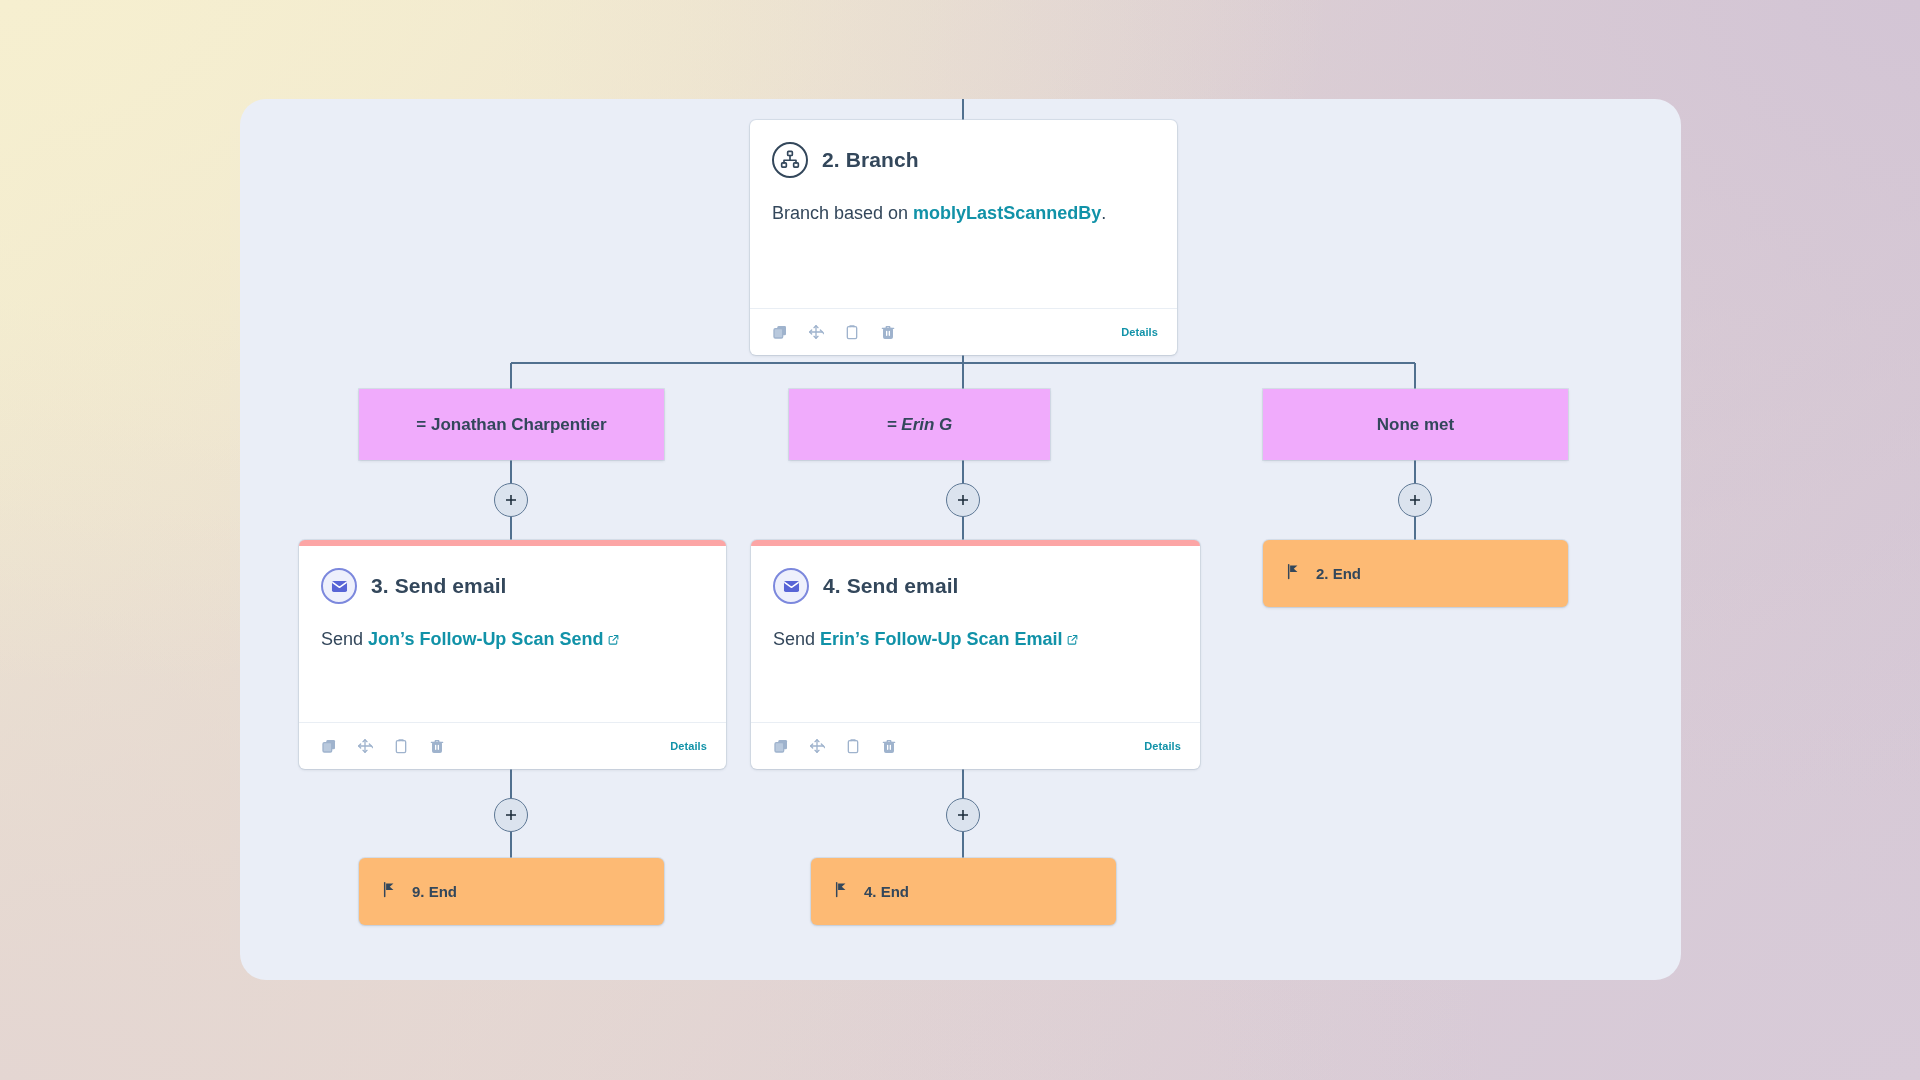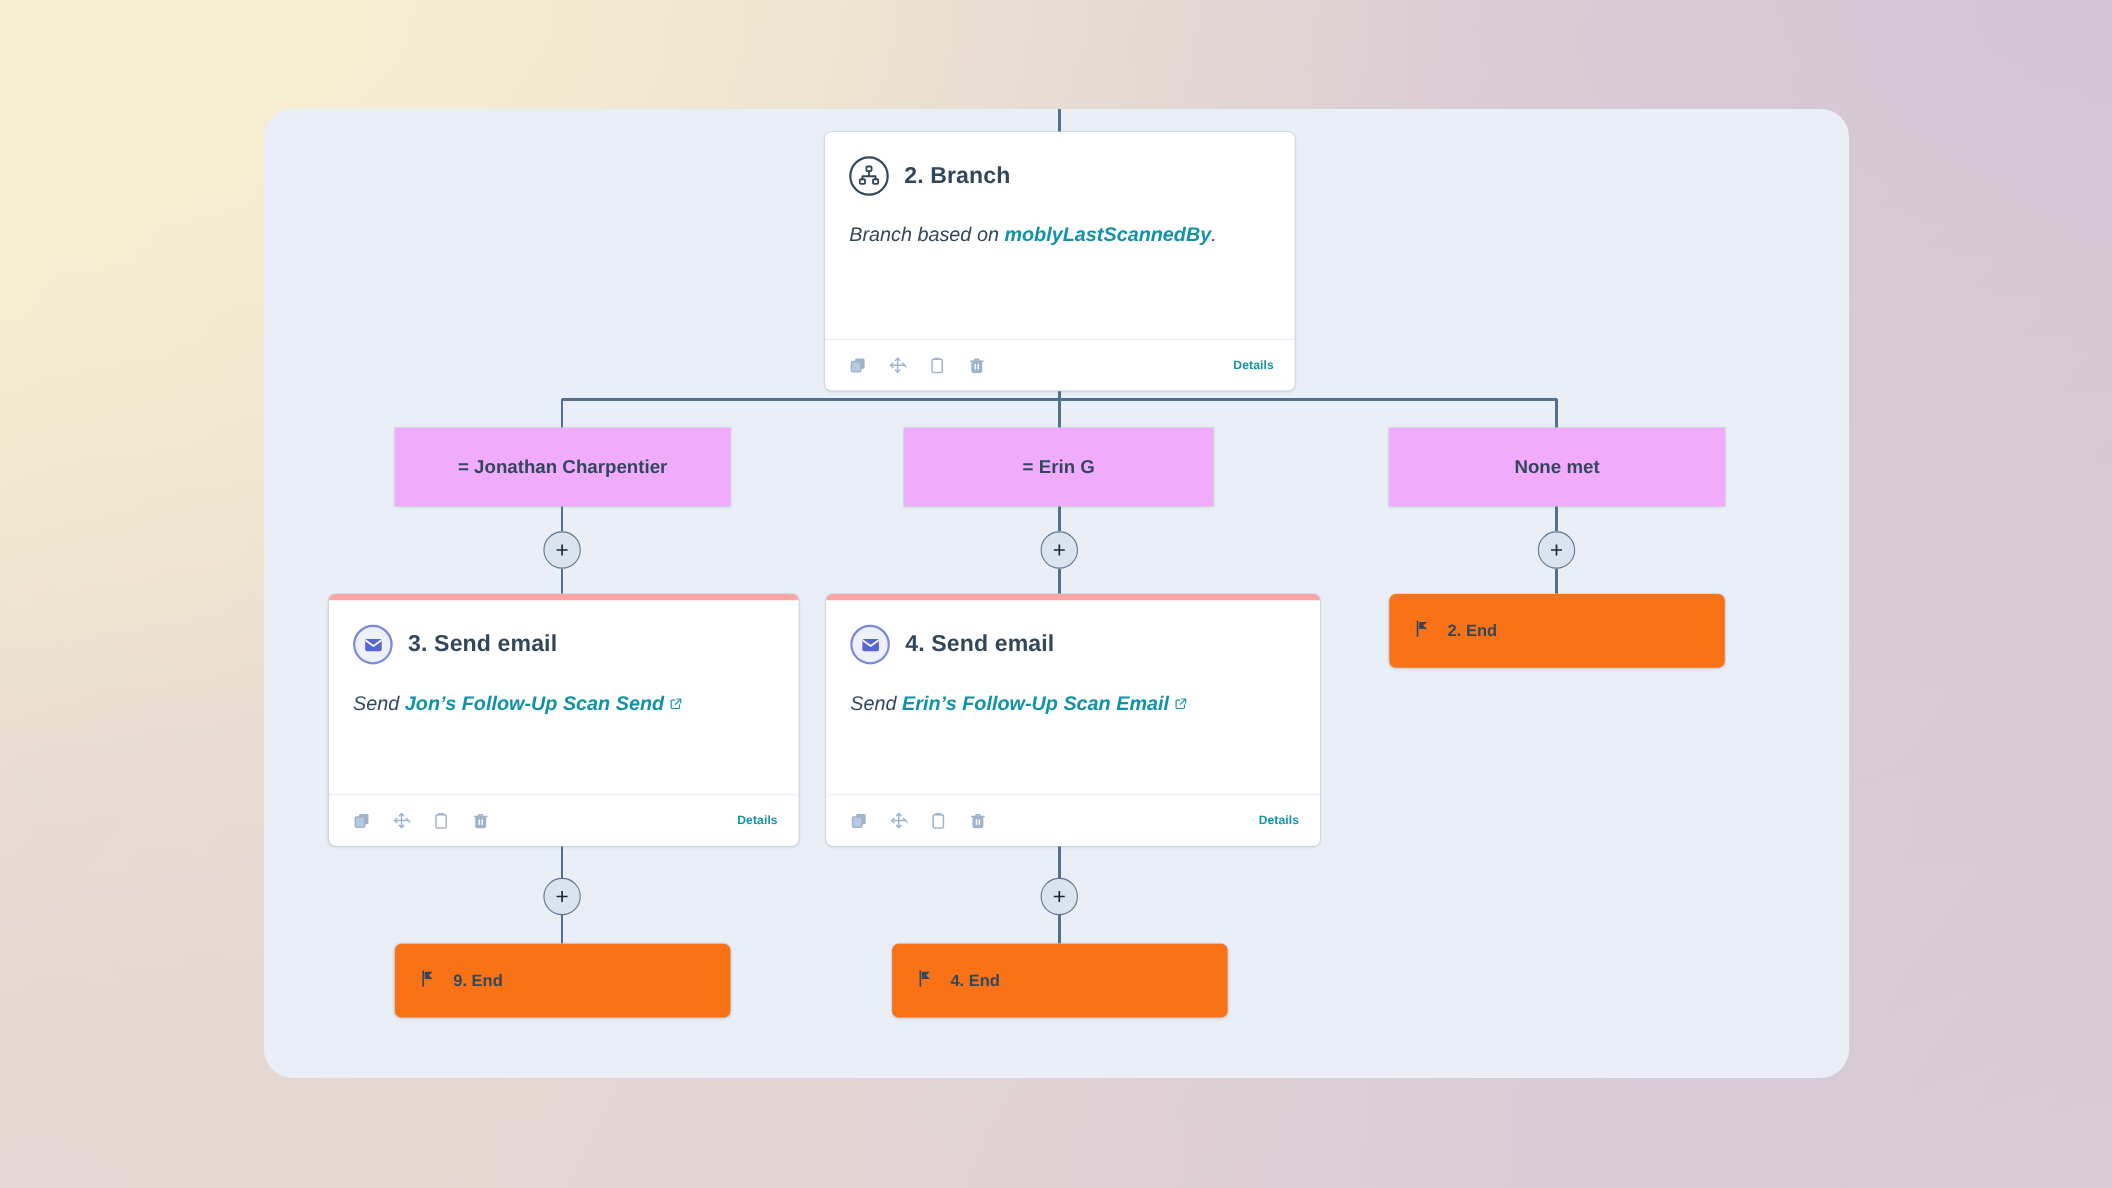--- a/index.html
+++ b/index.html
@@ -77,21 +77,20 @@
     font-size: 21px;
     font-weight: bold;
     color: #33475b;
     letter-spacing: .1px;
   }
 
   .card-text {
     font-size: 18px;
     color: #33475b;
     line-height: 1.45;
-    font-style: italic;
   }
   .card-text .token { color: #1192a8; font-weight: bold; }
   .ext-link-icon { display: inline-block; vertical-align: -1px; margin-left: 4px; }
 
   .card-footer {
     flex: 0 0 auto;
     height: 47px;
     border-top: 1px solid #e9eef4;
     display: flex;
     align-items: center;
@@ -123,21 +122,21 @@
     justify-content: center;
   }
   .cond-label {
     font-size: 17px;
     font-weight: bold;
     color: #33475b;
   }
 
   
   .end-card {
-    background: #f97316;
+    background: #fdba74;
     border-radius: 6px;
     box-shadow: 0 1px 3px rgba(45,62,80,.14), 0 0 0 1px rgba(203,214,226,.55);
     display: flex;
     align-items: center;
     padding-left: 22px;
     gap: 14px;
   }
   .end-label {
     font-size: 15px;
     font-weight: bold;
@@ -238,21 +237,21 @@
       </span>
     </div>
     <span class="details-link">Details</span>
   </div>
 </div>
 
 <div class="node cond-card" style="left:359px; top:389px; width:305px; height:71px;">
   <span class="cond-label">= Jonathan Charpentier</span>
 </div>
 
-<div class="node cond-card" style="left:822px; top:389px; width:281px; height:71px;">
+<div class="node cond-card" style="left:789px; top:389px; width:261px; height:71px;font-style:italic;">
   <span class="cond-label">= Erin G</span>
 </div>
 
 <div class="node cond-card" style="left:1263px; top:389px; width:305px; height:71px;">
   <span class="cond-label">None met</span>
 </div>
 
 <div class="plus-btn" style="left:494px; top:483px;">
   <svg width="16" height="16" viewBox="0 0 24 24">
     <path d="M12 4.5v15M4.5 12h15" stroke="#1b2b3a" stroke-width="2.3" stroke-linecap="butt"></path>

